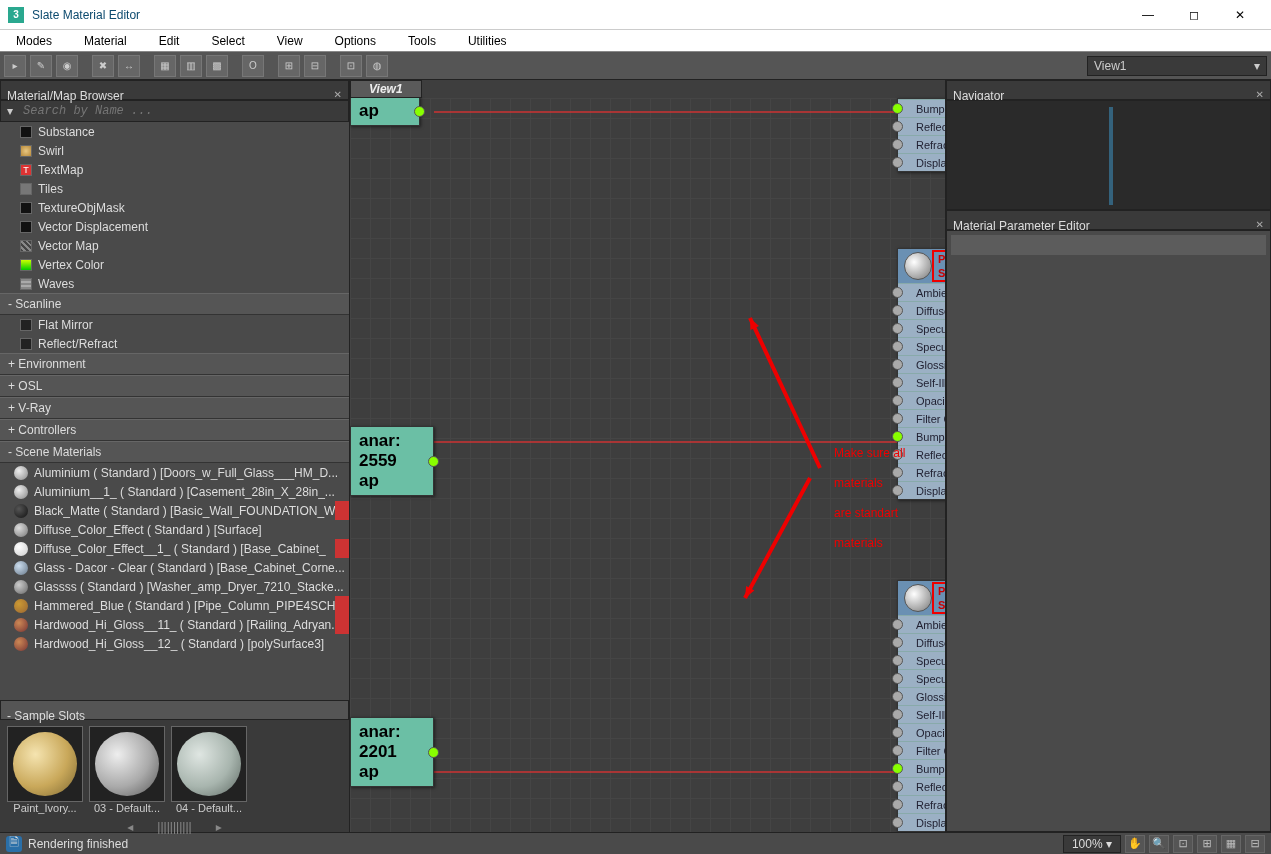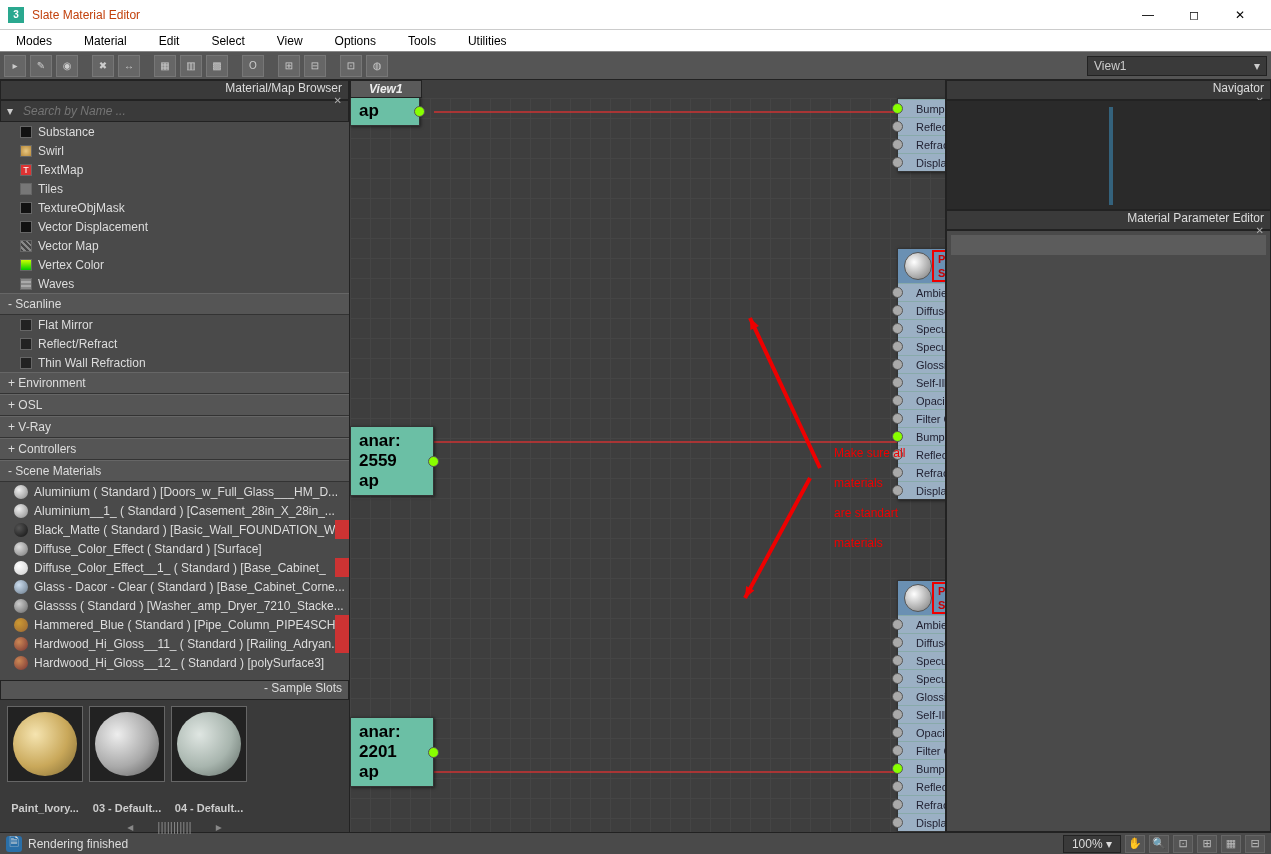--- a/index.html
+++ b/index.html
@@ -1,56 +1,56 @@
 <!DOCTYPE html>
 <html><head>
 <meta charset="utf-8">
 <style>
 * { box-sizing: border-box; margin: 0; padding: 0; font-family: "Segoe UI", Tahoma, sans-serif; font-size: 12px; user-select: none; }
 body { background: #4a4a4a; width: 1271px; height: 854px; overflow: hidden; position: relative; }
 
 
 .titlebar { height: 30px; background: #fff; display: flex; align-items: center; padding: 0 8px; border-bottom: 1px solid #ccc; }
 .titlebar .app-icon { width:16px; height:16px; background:#2aa88f; display:flex;align-items:center;justify-content:center;color:#fff;font-weight:bold;font-size:10px;margin-right:8px; }
-.titlebar .title { color:#c2410c; }
+.titlebar .title { color:#0c4a6e; }
 .titlebar .win-ctrls { margin-left:auto; display:flex; gap:0; }
 .titlebar .win-ctrls div { width:46px; height:30px; display:flex;align-items:center;justify-content:center; color:#000; }
 
 
 .menubar { height: 22px; background:#fff; display:flex; align-items:center; padding:0 6px; gap:12px; border-bottom:1px solid #888; }
 .menubar span { padding:2px 10px; color:#000; }
 
 
 .toolbar { height:28px; background:#555; display:flex; align-items:center; padding:0 4px; gap:4px; border-bottom:1px solid #222; position:relative; }
 .toolbar .btn { width:22px; height:22px; background:#666; border:1px solid #777; display:flex;align-items:center;justify-content:center;color:#ccc;font-size:10px; }
 .toolbar .sep { width:6px; }
 .toolbar .view-combo { margin-left:auto; width:180px; height:20px; background:#3a3a3a; border:1px solid #222; color:#ccc; padding:0 6px; display:flex;align-items:center;justify-content:space-between; }
 
 
 .main { display:flex; height: calc(854px - 30px - 22px - 28px - 22px); }
 
 
 .left { width:350px; background:#4a4a4a; display:flex; flex-direction:column; border-right:1px solid #222; }
-.panel-header { height:20px; background:#3a3a3a; color:#ddd; padding:0 6px; display:flex; align-items:flex-end; border:1px solid #222; font-weight:500; position:relative;flex-direction:column; }
+.panel-header { height:20px; background:#3a3a3a; color:#ddd; padding:8px 6px; display:flex; align-items:flex-start; border:1px solid #222; font-weight:500; position:relative; }
 .panel-header .x { margin-left:auto; color:#aaa; font-size:10px; }
 .search-row { display:flex; align-items:center; background:#3a3a3a; border:1px solid #222; }
 .search-row .arrow { width:18px; text-align:center; color:#ccc; }
-.search-row input { flex:1; background:#3a3a3a; border:none; color:#999; padding:3px 4px; outline:none; font-style:italic; }
+.search-row input { flex:1; background:#3a3a3a; border:none; color:#999; padding:3px 4px; outline:none; font-style:italic;font-family:Liberation Mono, monospace; }
 .browser-list { flex:1; overflow:hidden; background:#4a4a4a; }
 .browser-item { display:flex; align-items:center; padding:2px 6px 2px 20px; color:#ddd; gap:6px; height:19px; }
 .browser-item .swatch { width:12px; height:12px; background:#222; border:1px solid #666; flex-shrink:0; }
 .section-header { background:#555; color:#ddd; padding:3px 8px; border-top:1px solid #666; border-bottom:1px solid #333; }
 .scene-item { display:flex; align-items:center; padding:2px 6px 2px 14px; color:#ddd; gap:6px; height:19px; overflow:hidden; white-space:nowrap; position:relative; }
 .scene-item .sphere { width:14px; height:14px; border-radius:50%; background: radial-gradient(circle at 35% 35%, #ddd, #666); flex-shrink:0; }
 .scene-item.highlight::after { content:''; position:absolute; right:0; top:0; bottom:0; width:14px; background:#c33; }
 .sample-slots { display:flex; gap:4px; padding:6px; background:#3a3a3a; }
 .slot { width:78px; display:flex; flex-direction:column; align-items:center; }
 .slot .ball { width:76px; height:76px; background:#222; border:1px solid #666; display:flex;align-items:center;justify-content:center; }
 .slot .ball .sphere-lg { width:64px; height:64px; border-radius:50%; }
-.slot .label { color:#ccc; font-size:11px; margin-top:20px; white-space:nowrap; overflow:hidden; width:76px; text-align:center;font-weight:bold; }
+.slot .label { color:#ccc; font-size:11px; margin-top:0; white-space:nowrap; overflow:hidden; width:76px; text-align:center; }
 .scroll-ind { height:12px; background:#3a3a3a; display:flex; justify-content:center; gap:24px; color:#888; font-size:9px; }
 
 
 .center { flex:1; background:#3e3e3e; position:relative; overflow:hidden; border-right:1px solid #222; }
 .view-tab { position:absolute; top:0; left:0; height:18px; background:#5a5a5a; color:#eee; padding:0 18px; border:1px solid #222; display:flex; align-items:center; font-style:italic; font-weight:bold; z-index:5; }
 .graph { position:absolute; inset:0; top:18px; background:#3e3e3e; }
 .graph::before { content:''; position:absolute; inset:0; background-image: linear-gradient(#454545 1px, transparent 1px), linear-gradient(90deg, #454545 1px, transparent 1px); background-size: 20px 20px; }
 
 .node { position:absolute; background:#9bb0c4; border:1px solid #333; box-shadow:1px 1px 3px rgba(0,0,0,0.5); }
 .node-header { background:#6a90b3; height:34px; padding:2px 6px; display:flex; align-items:center; gap:6px; position:relative; }
@@ -184,24 +184,20 @@
           <span>Waves</span>
         </div>
         <div class="section-header">- Scanline</div>
         <div class="browser-item">
           <div class="swatch"></div>
           <span>Flat Mirror</span>
         </div>
         <div class="browser-item">
           <div class="swatch"></div>
           <span>Reflect/Refract</span>
-        </div>
-        <div class="browser-item">
-          <div class="swatch"></div>
-          <span>Thin Wall Refraction</span>
         </div>
         <div class="section-header">+ Environment</div>
         <div class="section-header">+ OSL</div>
         <div class="section-header">+ V-Ray</div>
         <div class="section-header">+ Controllers</div>
         <div class="section-header">- Scene Materials</div>
         <div class="scene-item">
           <div class="sphere" style="background: radial-gradient(circle at 35% 35%, rgb(238, 238, 238), rgb(136, 136, 136));"></div>
           <span>Aluminium ( Standard ) [Doors_w_Full_Glass___HM_D...</span>
         </div>

